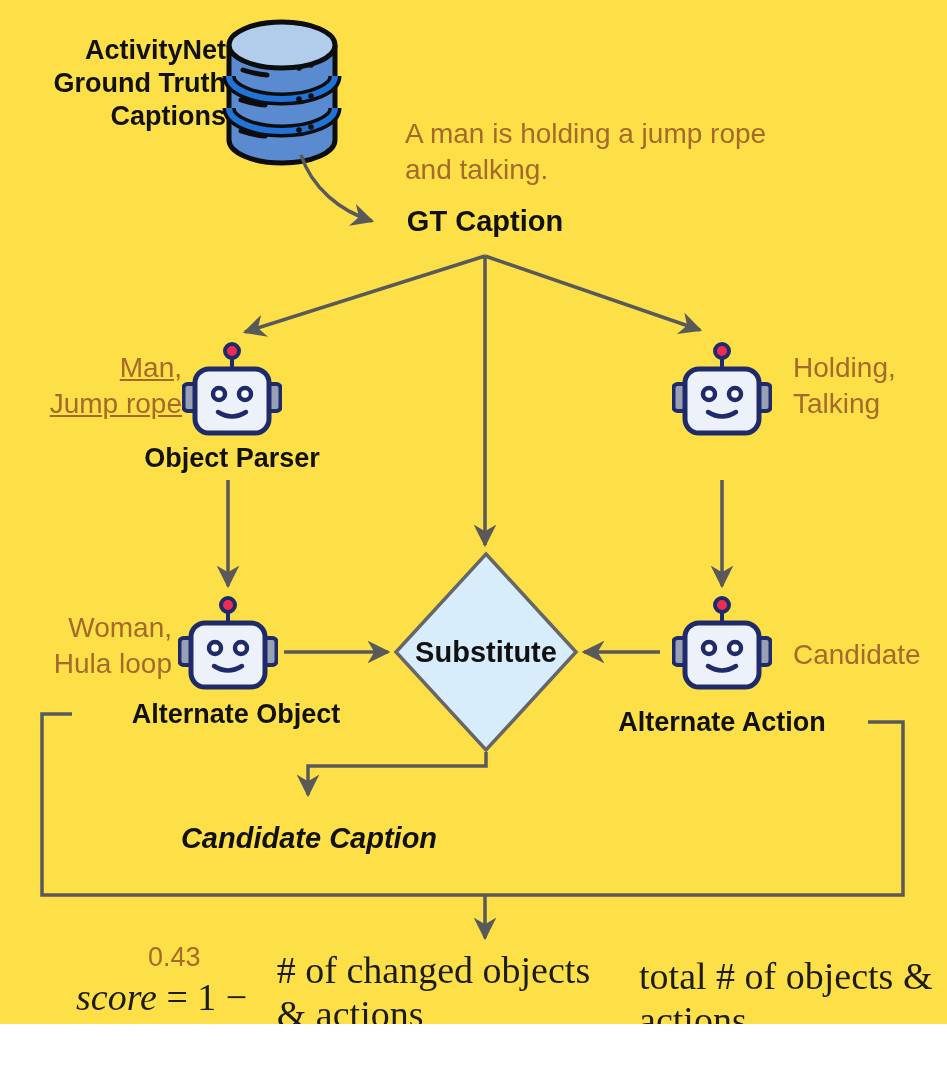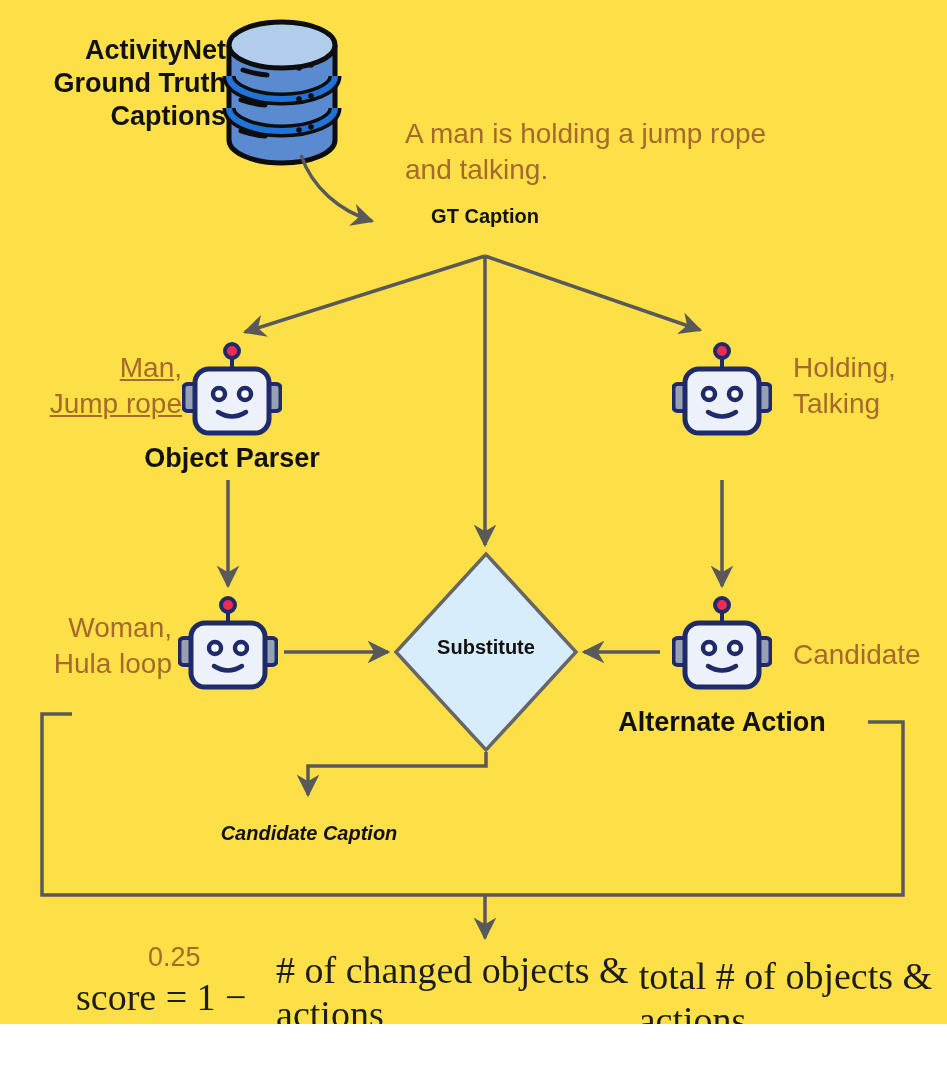--- a/index.html
+++ b/index.html
@@ -1,29 +1,29 @@
 <!DOCTYPE html>
 <html><head>
 <meta charset="utf-8">
 <style>
   html,body{margin:0;padding:0;background:#fff;}
   #stage{position:relative;width:947px;height:1024px;background:#fde047;overflow:hidden;
          font-family:"Liberation Sans",sans-serif;}
   .abs{position:absolute;}
   .pre{white-space:pre-line;}
   .lbl{font-weight:700;color:#111;font-size:27px;line-height:1.15;}
-  .lbl.big{font-size:20px;}
+  .lbl.big{font-size:29px;}
   .orange{color:#a5692b;font-size:28px;line-height:1.3;}
   .ctr{text-align:center;}
   .rgt{text-align:right;}
   svg.layer{position:absolute;left:0;top:0;}
   
   .formula{position:absolute;display:flex;align-items:center;
            font-family:"Liberation Serif",serif;font-size:38px;color:#1c1c1c;}
-  .formula .it{margin-top:6px;}
+  .formula .it{font-style:italic;margin-top:6px;}
   .formula .lhs{white-space:pre;}
   .frac{display:inline-flex;flex-direction:row;align-items:center;margin-left:10px;}
   .frac .num{padding:0 10px 7px;border-bottom:3px solid #1c1c1c;}
   .frac .den{padding-top:1px;}
   .score-note{font-size:27px;}
 </style>
 </head>
 <body>
 
 <div id="stage">
@@ -103,31 +103,32 @@
 
   <div class="abs lbl ctr" style="left:122px;top:443px;width:220px;">Object Parser</div>
 
   <div class="abs orange pre" style="left:793px;top:350px;">Holding,
 Talking</div>
 
 
   <div class="abs orange rgt pre" style="left:10px;top:610px;width:162px;">Woman,
 Hula loop</div>
 
+  <div class="abs lbl ctr" style="left:104px;top:699px;width:264px;">Alternate Object</div>
 
   <div class="abs orange" style="left:793px;top:637px;">Candidate</div>
 
   <div class="abs lbl ctr" style="left:590px;top:699px;width:264px;margin-top:8px;">Alternate Action</div>
 
   <div class="abs lbl big ctr" style="left:396px;top:636px;width:180px;">Substitute</div>
 
   <div class="abs lbl big ctr" style="left:159px;top:822px;width:300px;font-style:italic;">Candidate Caption</div>
 
 
-  <div class="abs orange score-note" style="left:148px;top:940px;">0.25</div>
+  <div class="abs orange score-note" style="left:148px;top:940px;">0.43</div>
 
   <div class="formula" style="left:76px;top:948px;">
     <span class="lhs"><span class="it">score</span><span> = 1 − </span></span>
     <span class="frac">
       <span class="num"># of changed objects &amp; actions</span>
       <span class="den">total # of objects &amp; actions</span>
     </span>
   </div>
 
 </div>

